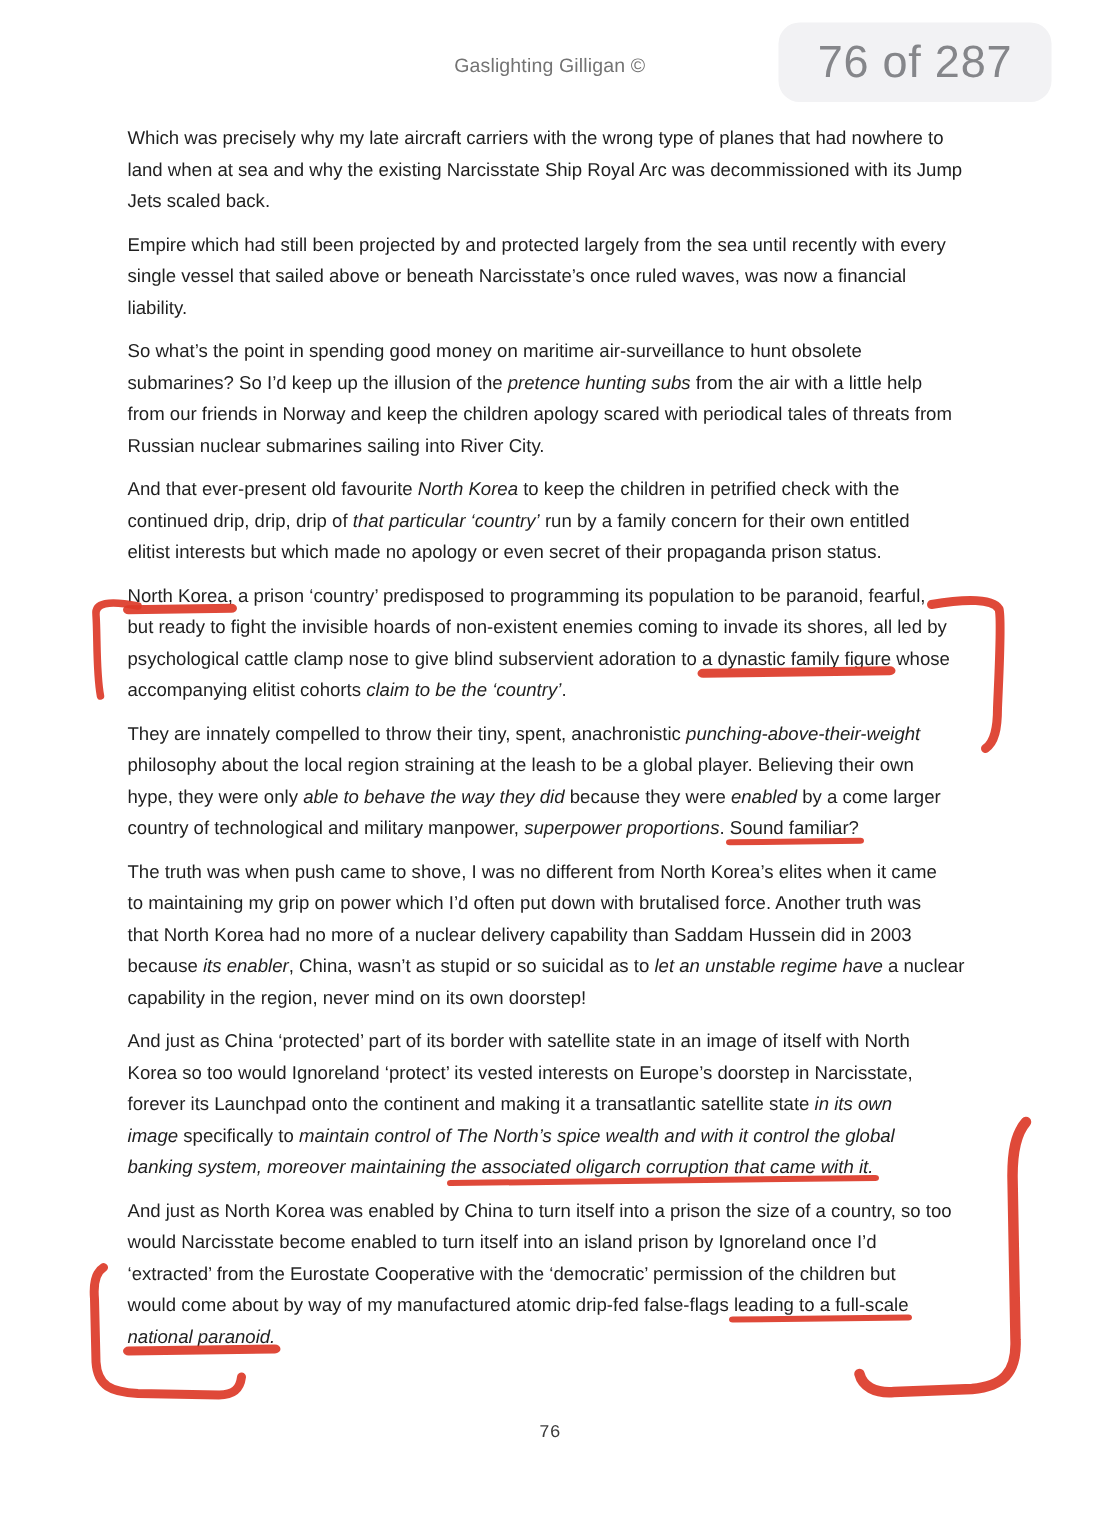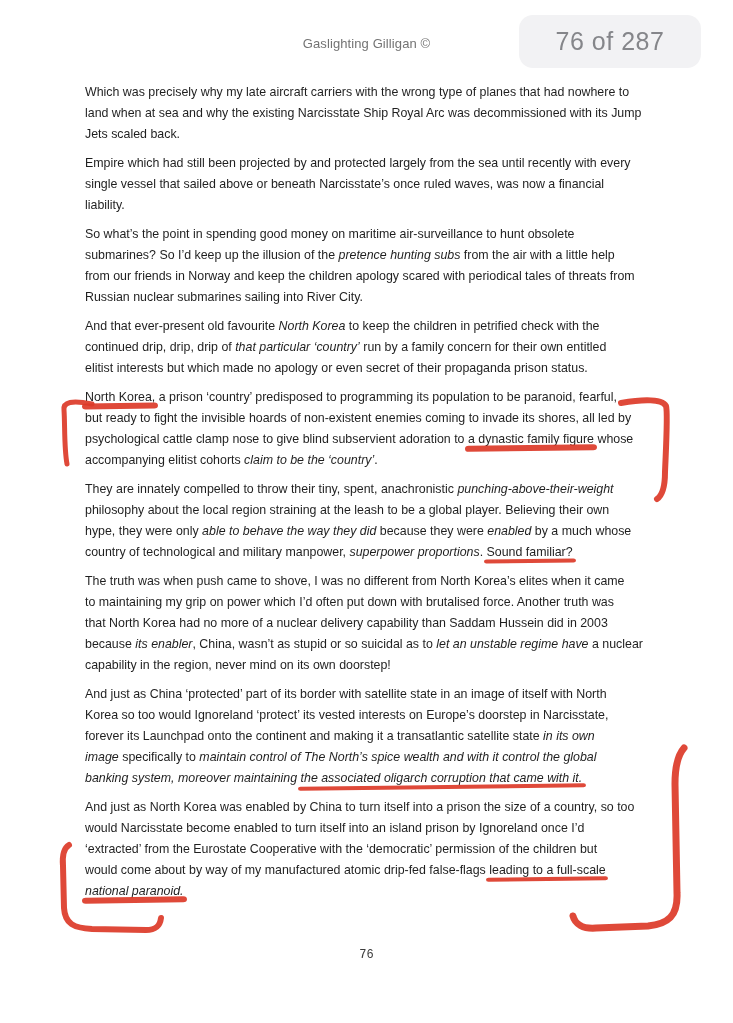--- a/index.html
+++ b/index.html
@@ -22,21 +22,21 @@
     position:absolute;top:36px;left:0;right:0;
     text-align:center;
     font-size:13px;color:#737373;letter-spacing:.1px;
   }
   .page-chip{
     position:absolute;top:15px;right:32px;
     min-width:182px;height:53px;
     background:var(--badge-bg);
     border-radius:14px;
     display:flex;align-items:center;justify-content:center;
-    font-size:25px;color:var(--badge-text);
+    font-size:30px;color:var(--badge-text);
     letter-spacing:.5px;
   }
   .content{
     position:absolute;left:85px;top:82px;width:600px;
     font-size:12.4px;
   }
   .para{margin:0 0 8px 0;}
   .line{white-space:nowrap;height:21px;line-height:21px;}
   .it{font-style:italic;}
   .u1,.u2{position:relative;}
@@ -90,21 +90,21 @@
     </div>
   <div class="para">
       <div class="line"><span class="u2">North Korea,</span><span> a prison ‘country’ predisposed to programming its population to be paranoid, fearful,</span></div>
       <div class="line"><span>but ready to fight the invisible hoards of non-existent enemies coming to invade its shores, all led by</span></div>
       <div class="line"><span>psychological cattle clamp nose to give blind subservient adoration to </span><span class="u2">a dynastic family figure</span><span> whose</span></div>
       <div class="line"><span>accompanying elitist cohorts </span><span class="it">claim to be the ‘country’</span><span>.</span></div>
     </div>
   <div class="para">
       <div class="line"><span>They are innately compelled to throw their tiny, spent, anachronistic </span><span class="it">punching-above-their-weight</span></div>
       <div class="line"><span>philosophy about the local region straining at the leash to be a global player. Believing their own</span></div>
-      <div class="line"><span>hype, they were only </span><span class="it">able to behave the way they did</span><span> because they were </span><span class="it">enabled</span><span> by a much whose</span></div>
+      <div class="line"><span>hype, they were only </span><span class="it">able to behave the way they did</span><span> because they were </span><span class="it">enabled</span><span> by a come larger</span></div>
       <div class="line"><span>country of technological and military manpower, </span><span class="it">superpower proportions</span><span>. </span><span class="u1">Sound familiar?</span></div>
     </div>
   <div class="para">
       <div class="line"><span>The truth was when push came to shove, I was no different from North Korea’s elites when it came</span></div>
       <div class="line"><span>to maintaining my grip on power which I’d often put down with brutalised force. Another truth was</span></div>
       <div class="line"><span>that North Korea had no more of a nuclear delivery capability than Saddam Hussein did in 2003</span></div>
       <div class="line"><span>because </span><span class="it">its enabler</span><span>, China, wasn’t as stupid or so suicidal as to </span><span class="it">let an unstable regime have</span><span> a nuclear</span></div>
       <div class="line"><span>capability in the region, never mind on its own doorstep!</span></div>
     </div>
   <div class="para">

